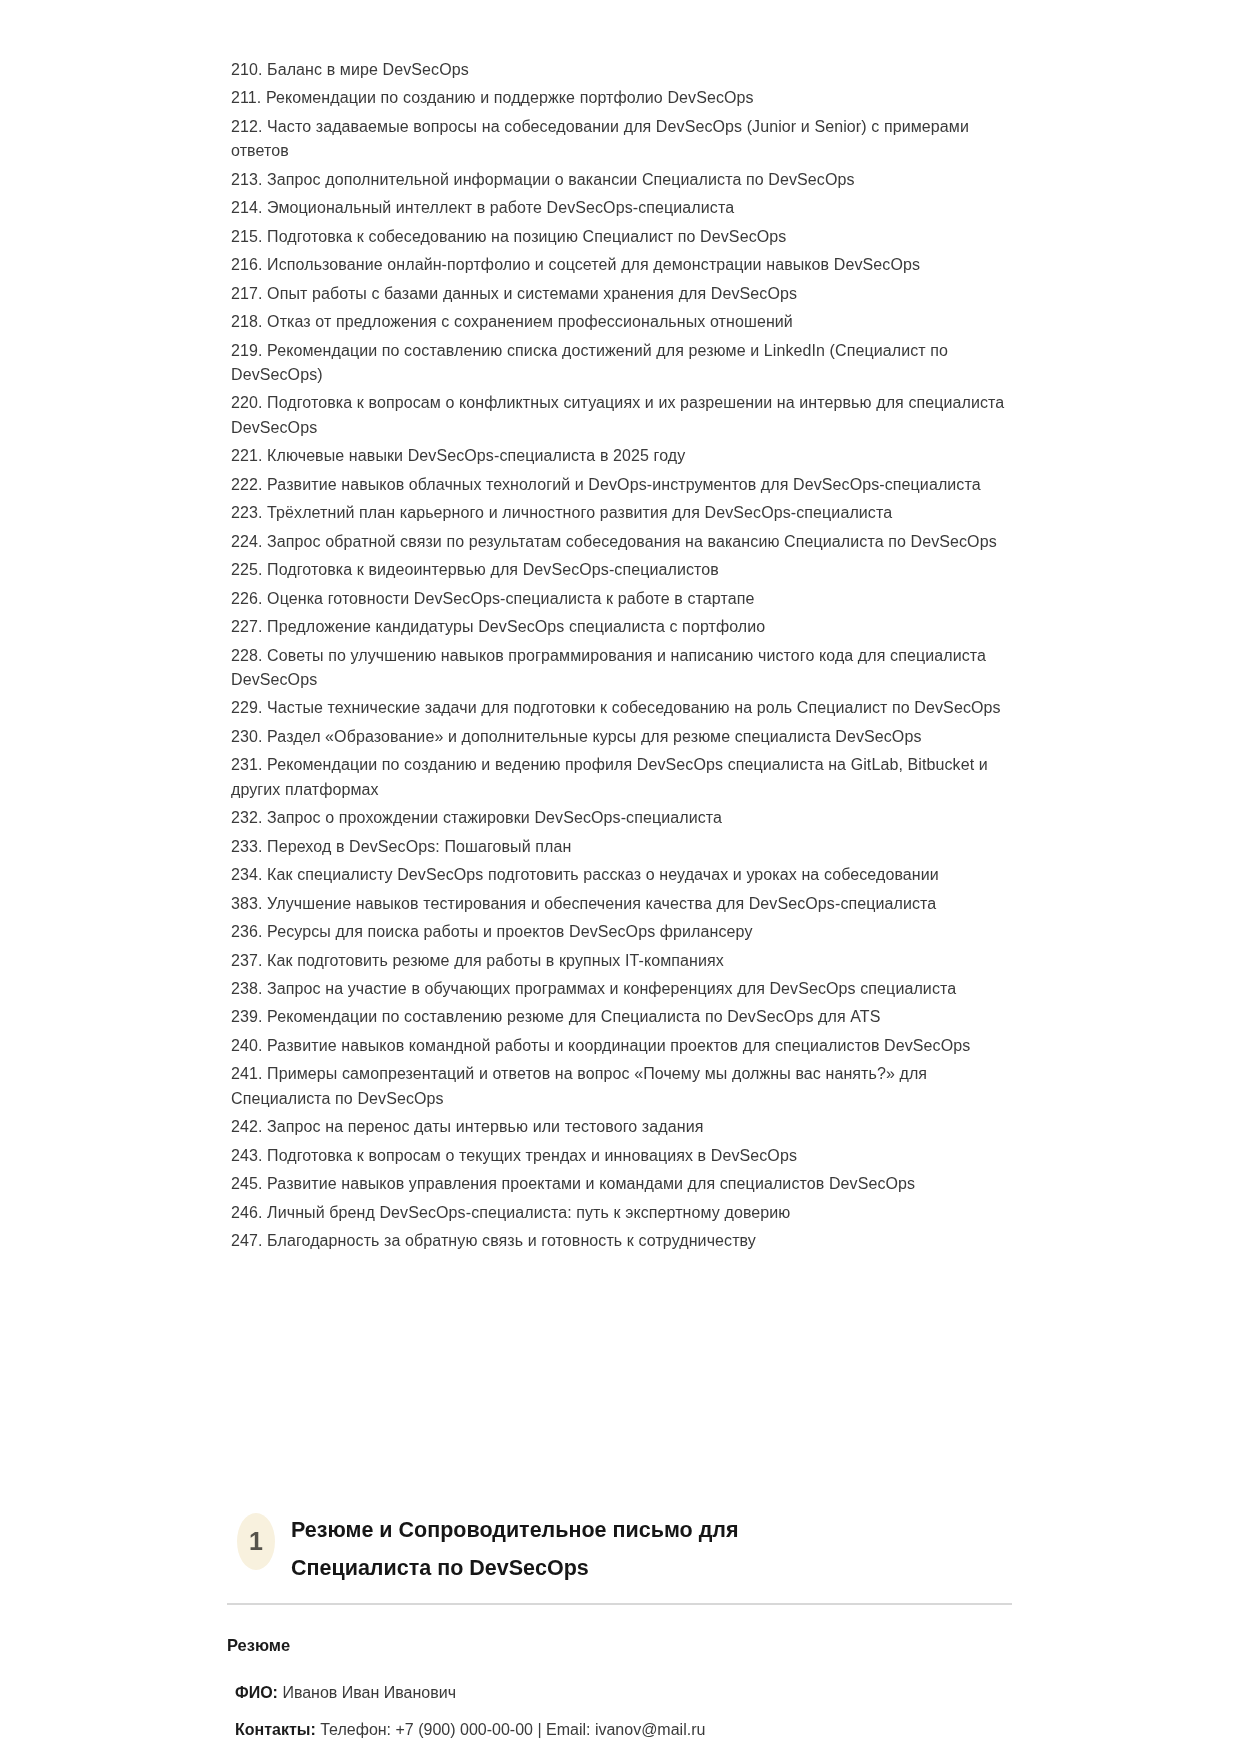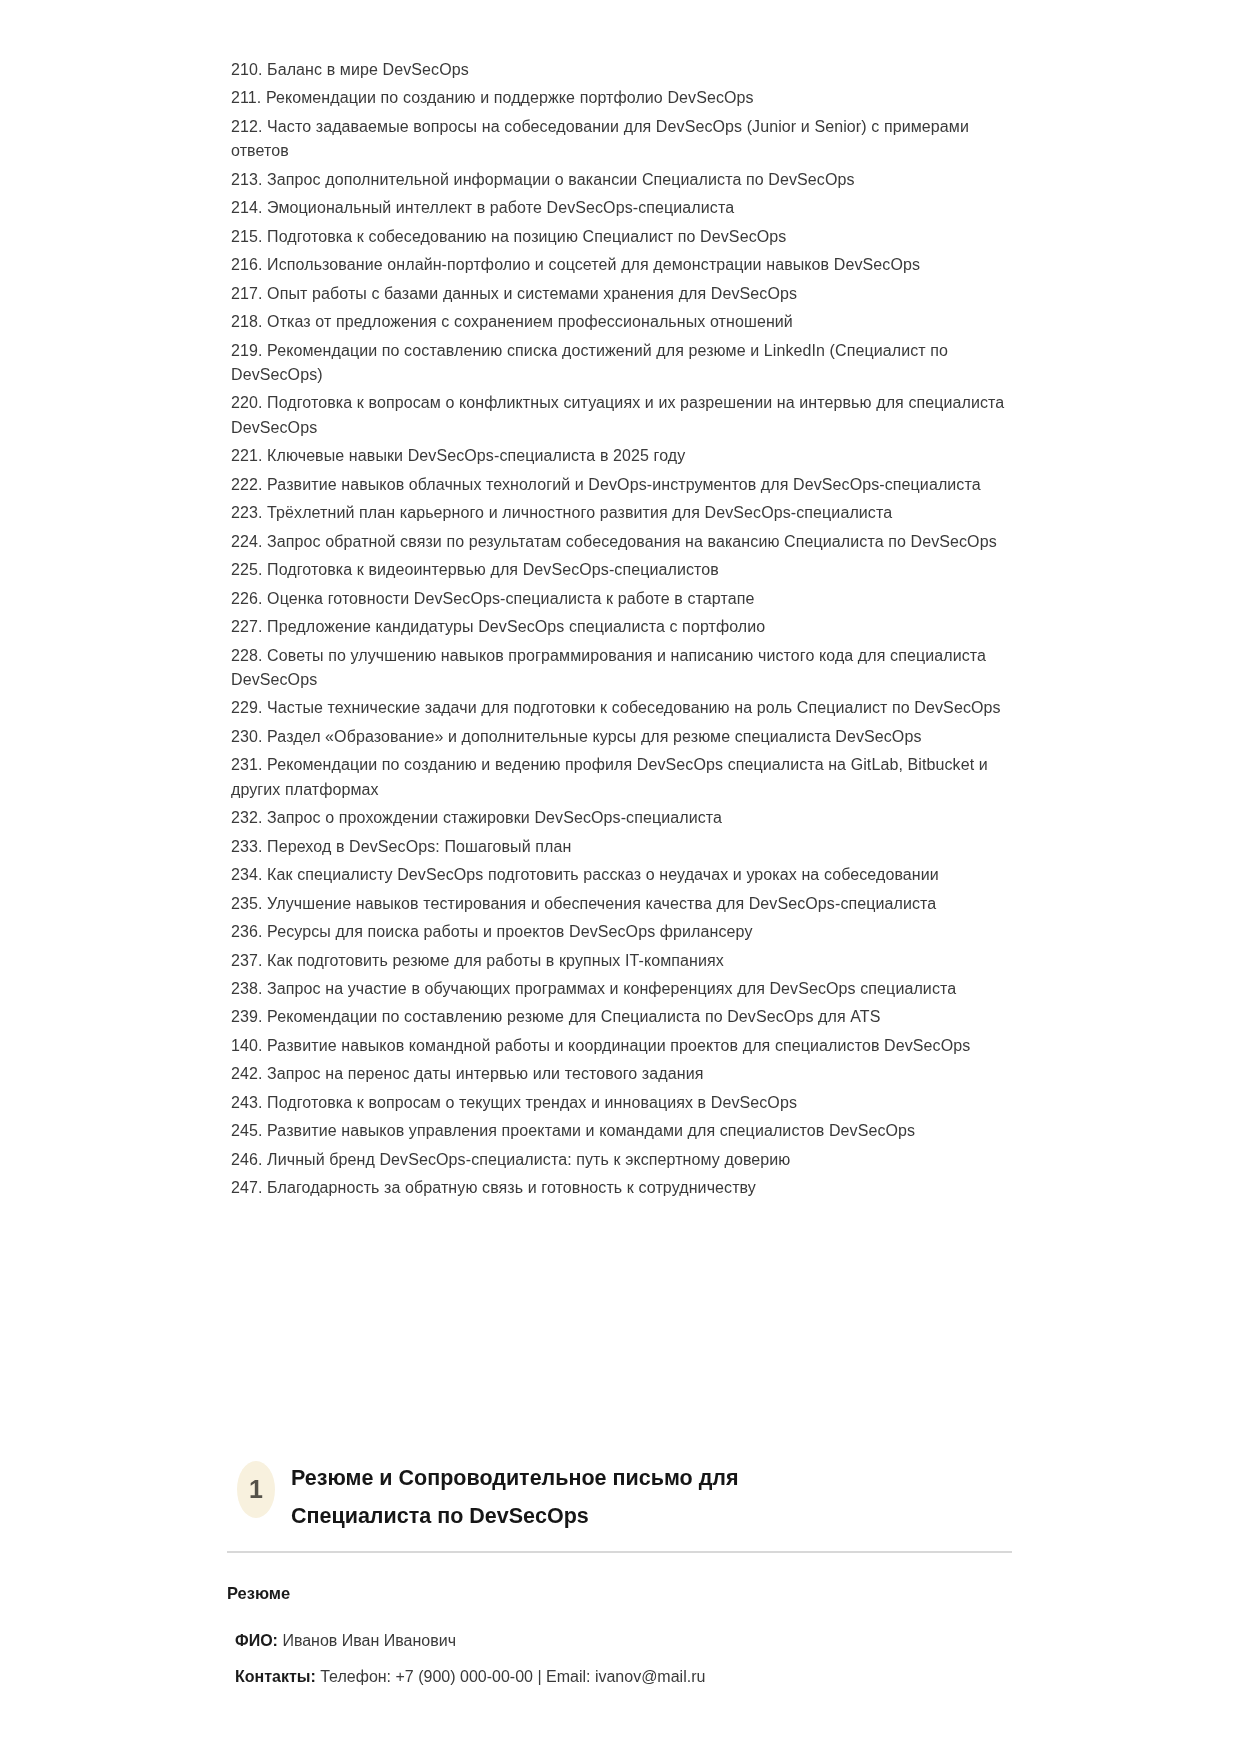--- a/index.html
+++ b/index.html
@@ -97,26 +97,27 @@
       <p>225. Подготовка к видеоинтервью для DevSecOps-специалистов</p>
       <p>226. Оценка готовности DevSecOps-специалиста к работе в стартапе</p>
       <p>227. Предложение кандидатуры DevSecOps специалиста с портфолио</p>
       <p>228. Советы по улучшению навыков программирования и написанию чистого кода для специалиста DevSecOps</p>
       <p>229. Частые технические задачи для подготовки к собеседованию на роль Специалист по DevSecOps</p>
       <p>230. Раздел «Образование» и дополнительные курсы для резюме специалиста DevSecOps</p>
       <p>231. Рекомендации по созданию и ведению профиля DevSecOps специалиста на GitLab, Bitbucket и других платформах</p>
       <p>232. Запрос о прохождении стажировки DevSecOps-специалиста</p>
       <p>233. Переход в DevSecOps: Пошаговый план</p>
       <p>234. Как специалисту DevSecOps подготовить рассказ о неудачах и уроках на собеседовании</p>
-      <p>235. Улучшение навыков тестирования и обеспечения качества для DevSecOps-специалиста</p>
+      <p>383. Улучшение навыков тестирования и обеспечения качества для DevSecOps-специалиста</p>
       <p>236. Ресурсы для поиска работы и проектов DevSecOps фрилансеру</p>
       <p>237. Как подготовить резюме для работы в крупных IT-компаниях</p>
       <p>238. Запрос на участие в обучающих программах и конференциях для DevSecOps специалиста</p>
       <p>239. Рекомендации по составлению резюме для Специалиста по DevSecOps для ATS</p>
-      <p>140. Развитие навыков командной работы и координации проектов для специалистов DevSecOps</p>
+      <p>240. Развитие навыков командной работы и координации проектов для специалистов DevSecOps</p>
+      <p>241. Примеры самопрезентаций и ответов на вопрос «Почему мы должны вас нанять?» для Специалиста по DevSecOps</p>
       <p>242. Запрос на перенос даты интервью или тестового задания</p>
       <p>243. Подготовка к вопросам о текущих трендах и инновациях в DevSecOps</p>
       <p>245. Развитие навыков управления проектами и командами для специалистов DevSecOps</p>
       <p>246. Личный бренд DevSecOps-специалиста: путь к экспертному доверию</p>
       <p>247. Благодарность за обратную связь и готовность к сотрудничеству</p>
     </div>
 
   <div class="section-header">
     <div class="badge">
       <span>1</span>

